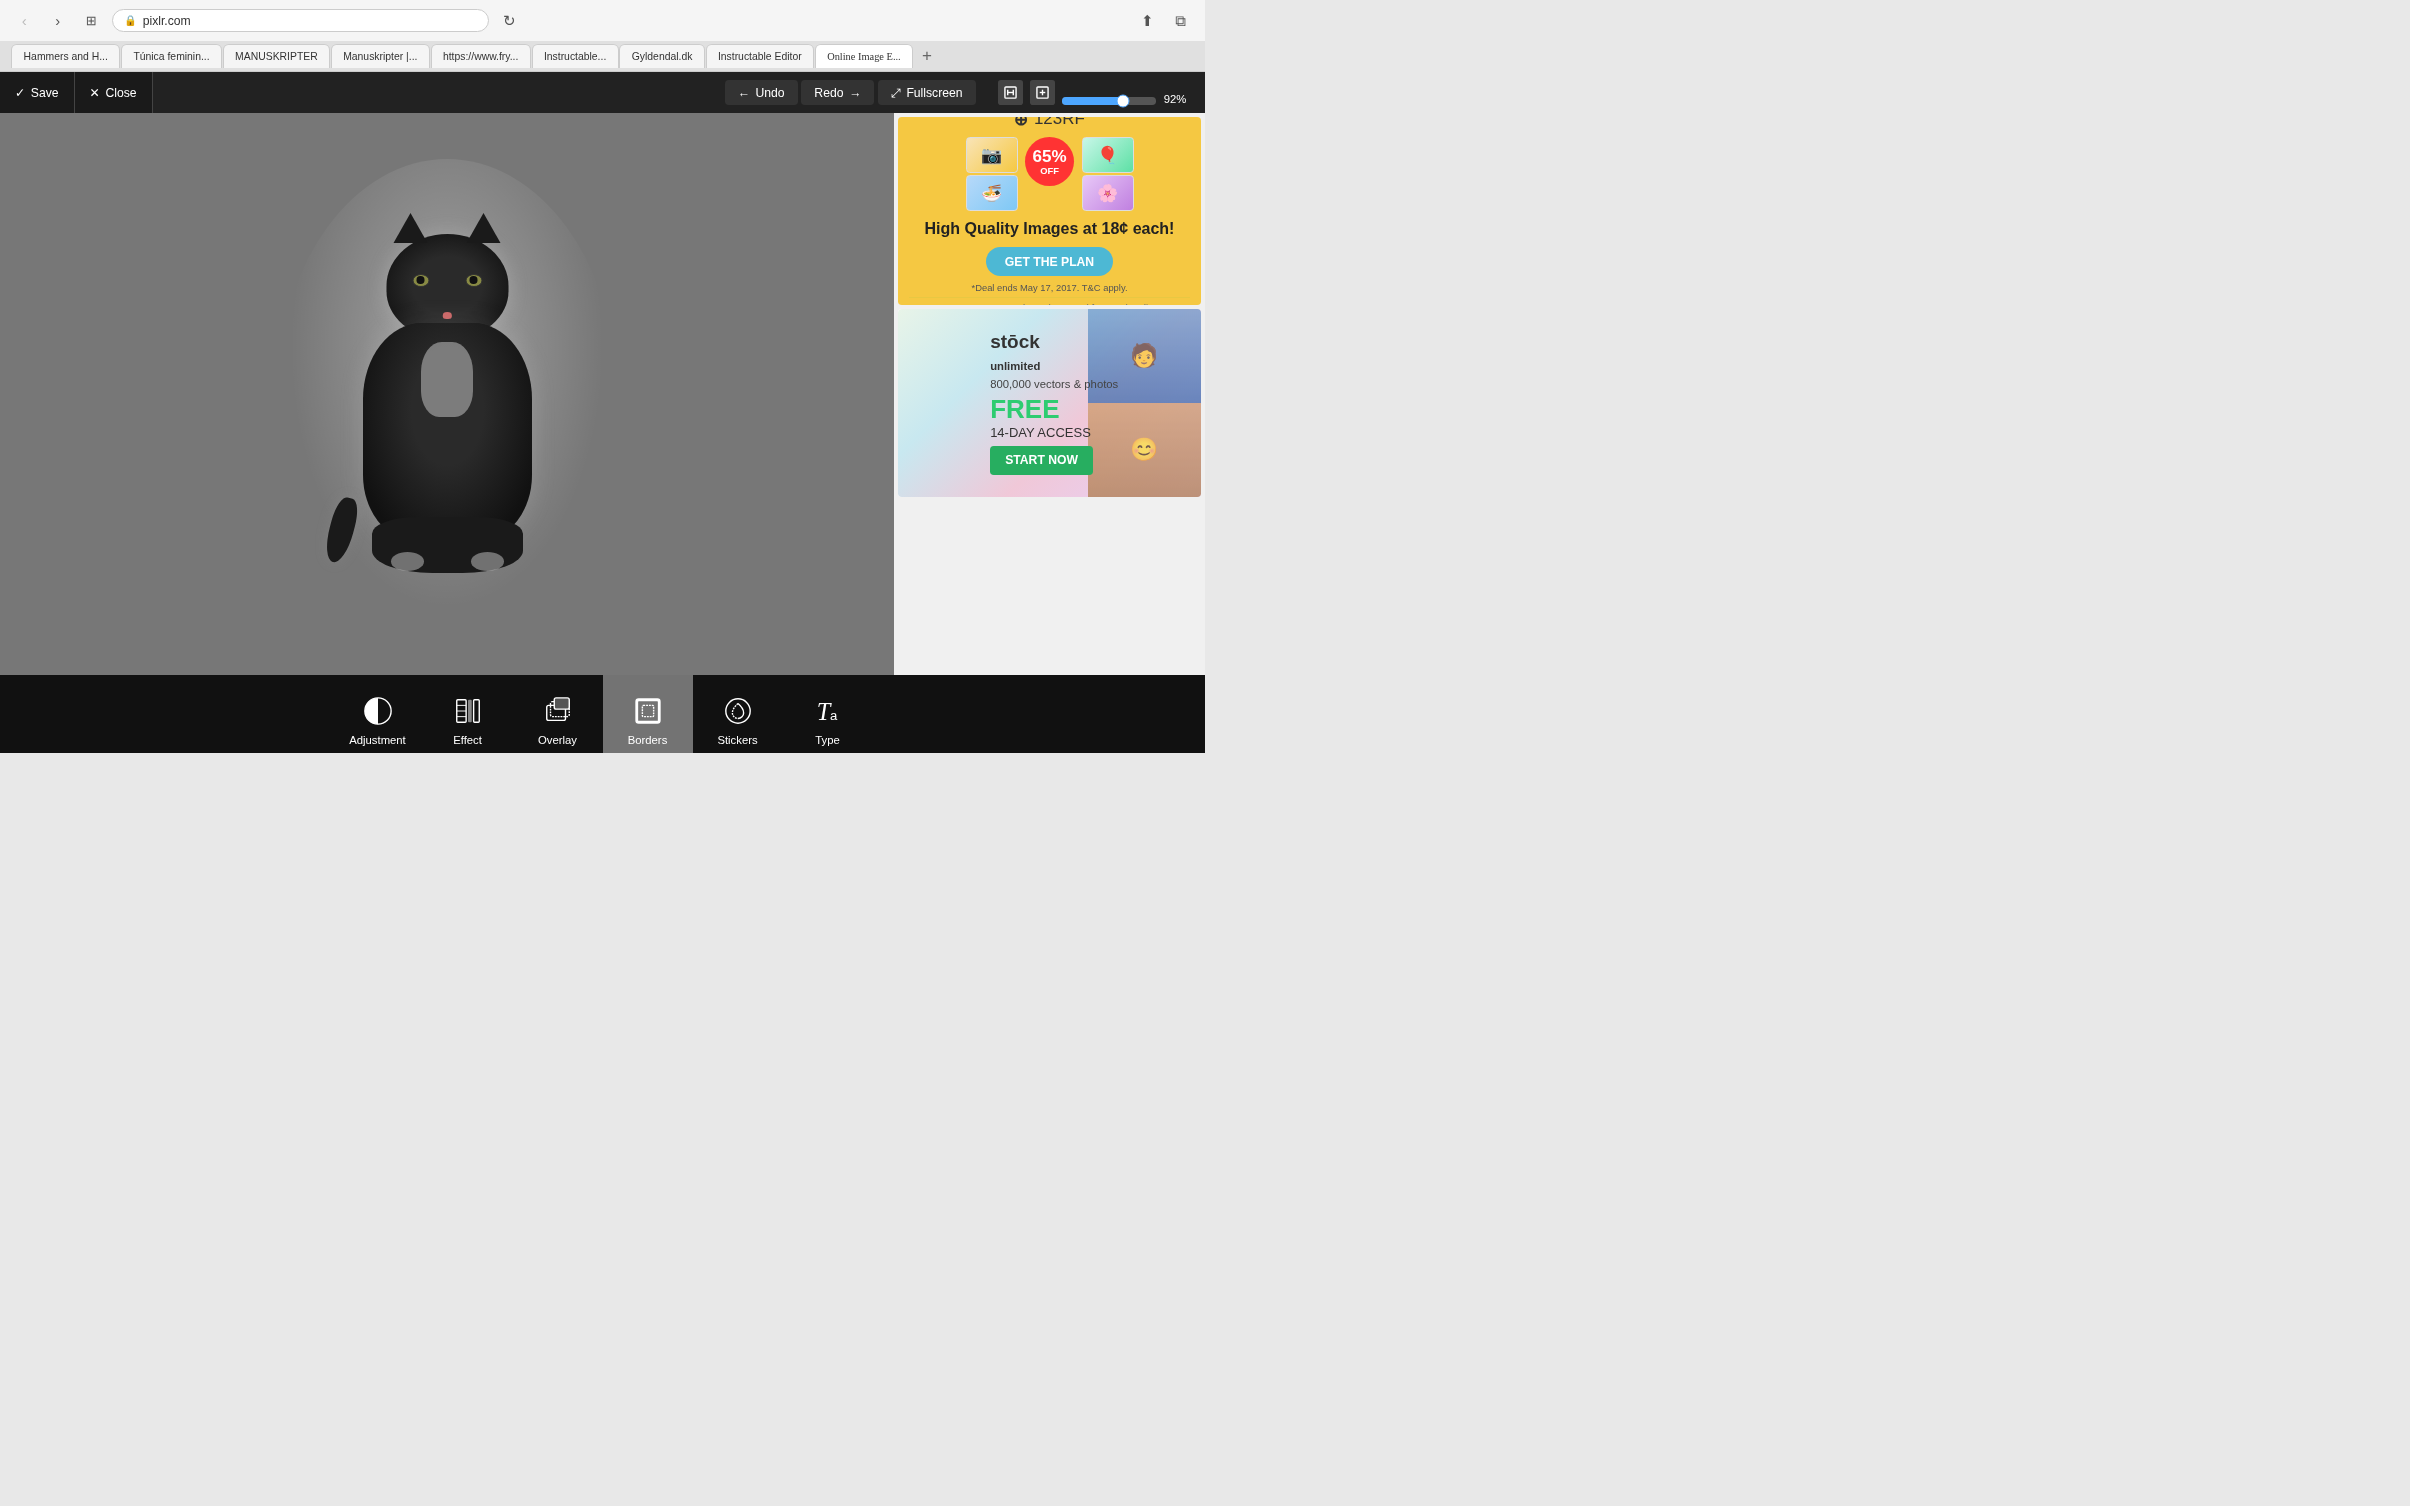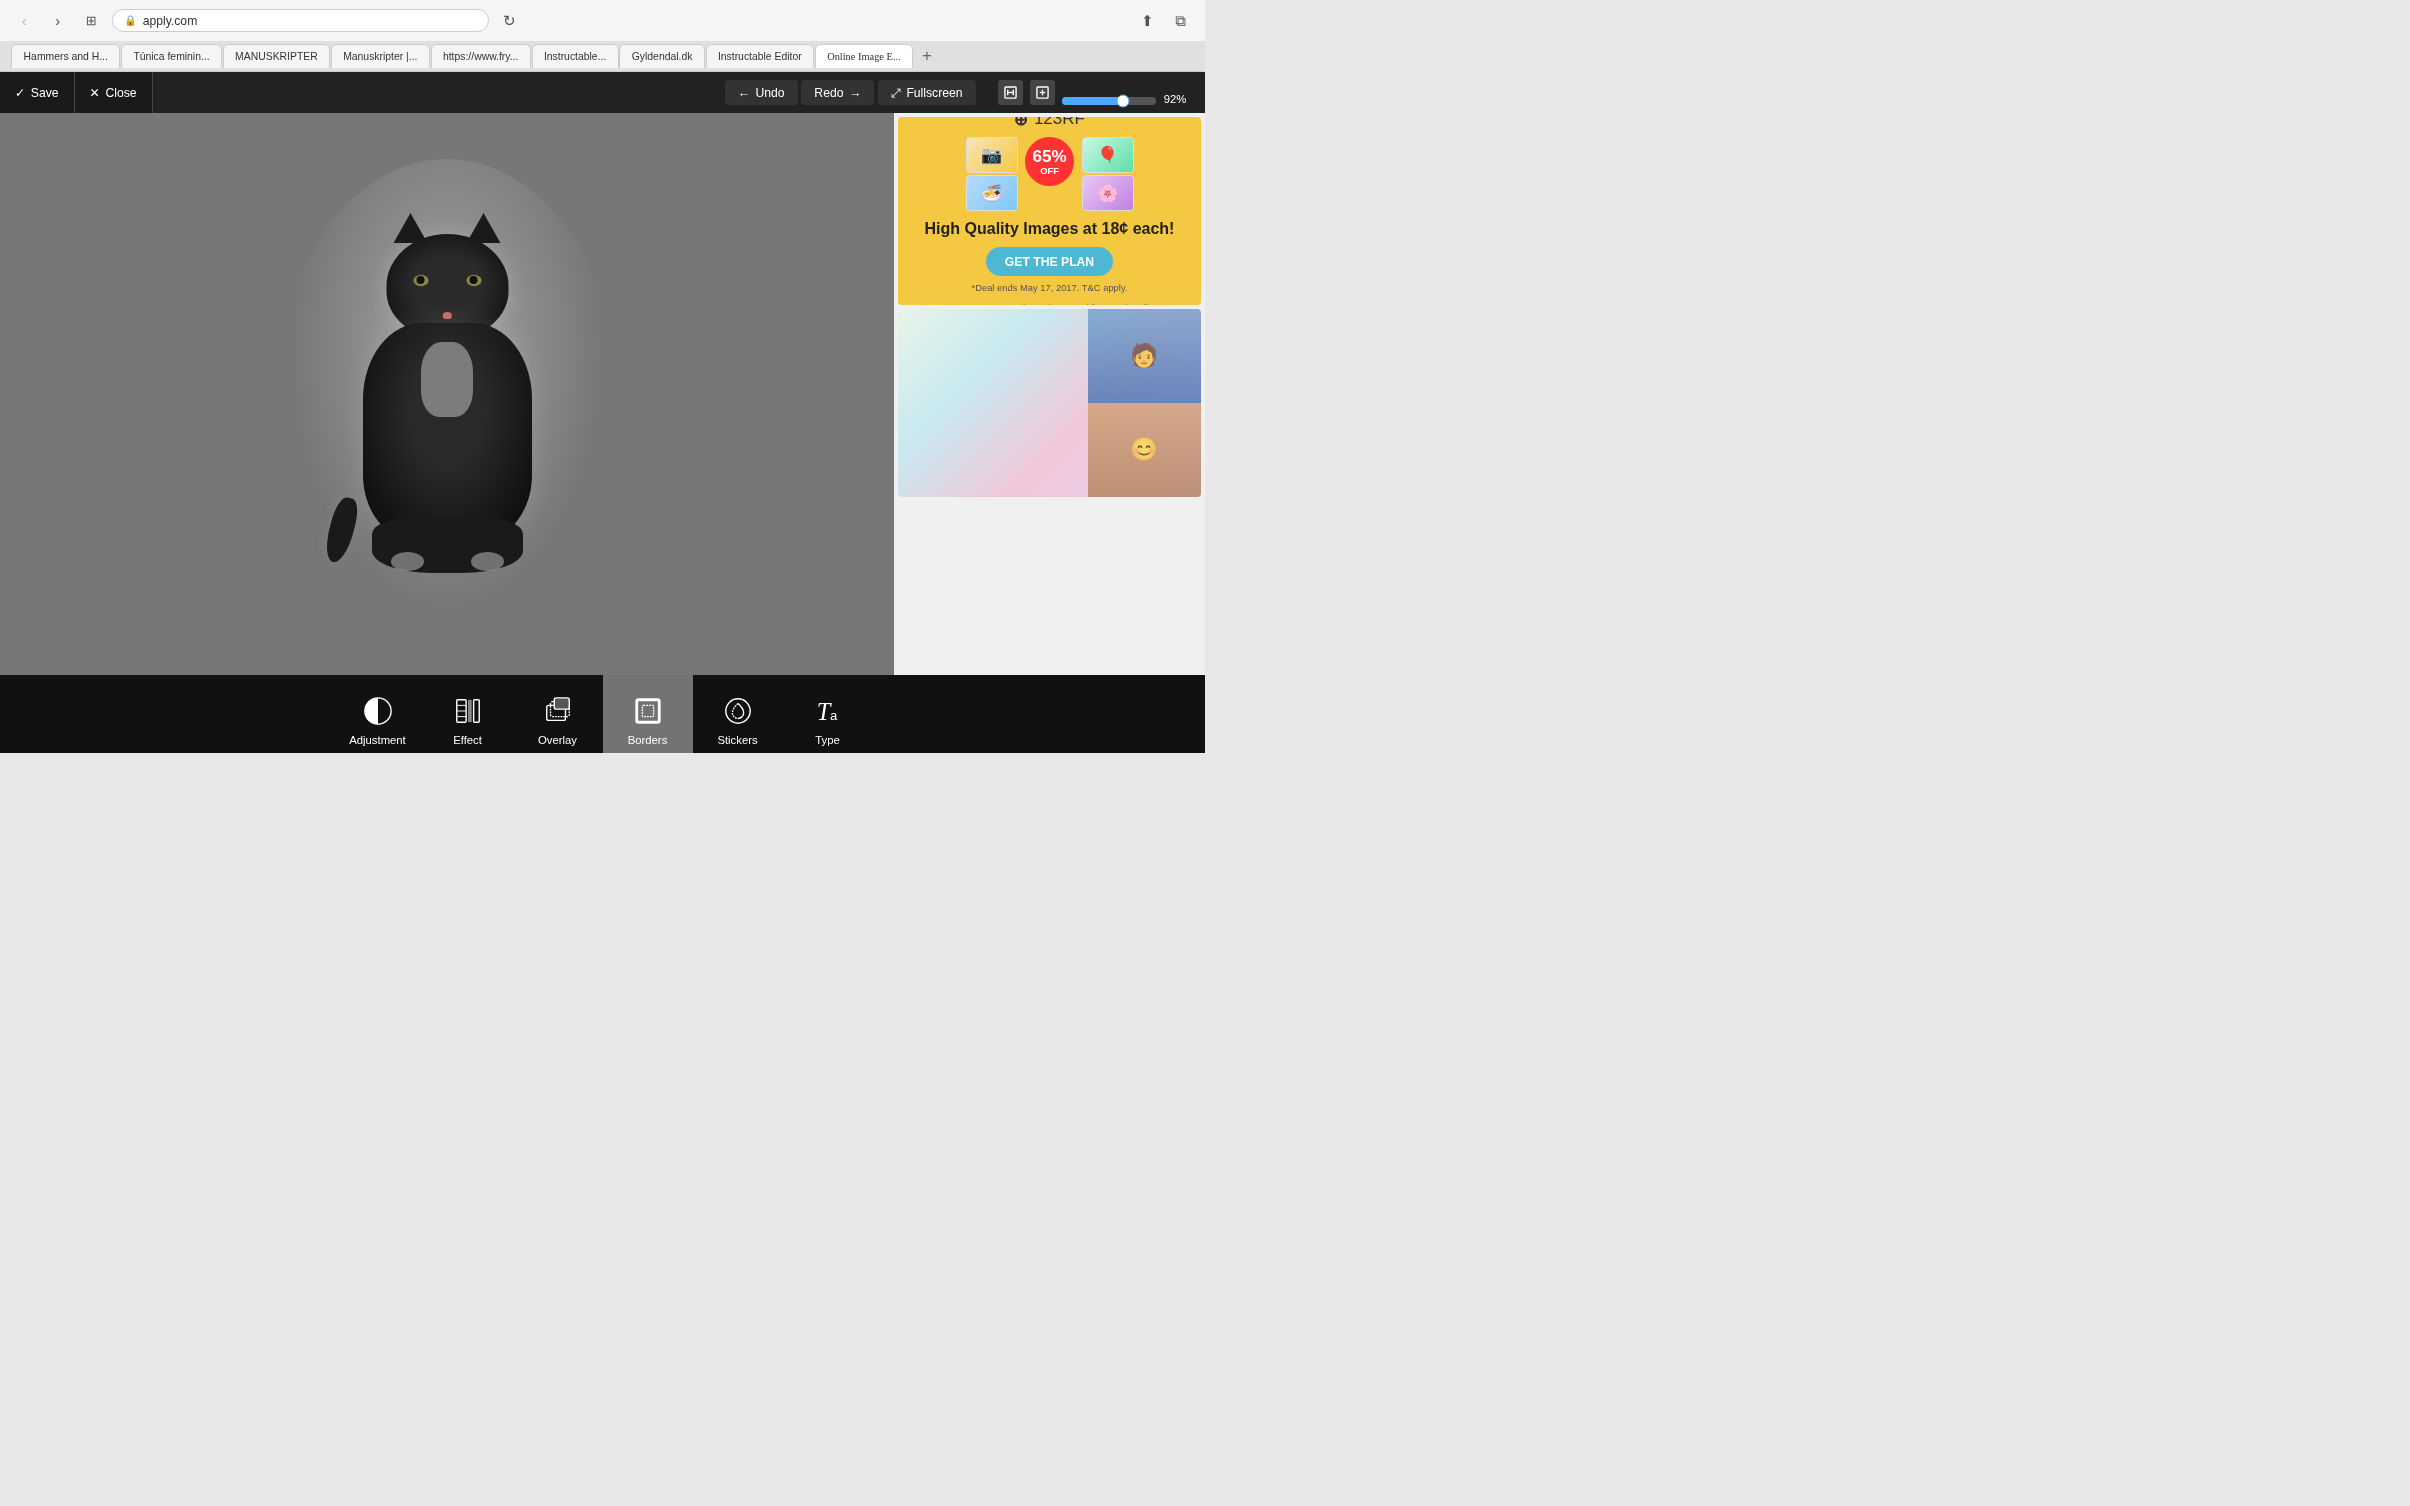--- a/index.html
+++ b/index.html
@@ -77,21 +77,21 @@
 </head>
 <body>
 
 <div class="browser-chrome">
   <div class="browser-nav">
     <button class="nav-btn disabled">‹</button>
     <button class="nav-btn">›</button>
     <button class="sidebar-btn">⊞</button>
     <div class="address-bar-wrap">
       <span class="lock-icon">🔒</span>
-      <span class="address-text">apply.com</span>
+      <span class="address-text">pixlr.com</span>
     </div>
     <button class="reload-btn">↻</button>
     <div style="flex:1"></div>
     <button class="nav-btn">⬆</button>
     <button class="nav-btn">⧉</button>
   </div>
 
   <div class="browser-tabs">
     <div class="tab">
       <span>Hammers and H...</span>
@@ -250,20 +250,27 @@
     </div>
 
     <div class="ad-block">
       <div class="ad-stock">
         <div class="ad-stock-bg"></div>
 
         <div style="position:absolute; right:0; top:0; bottom:0; width:113px; display:flex; flex-direction:column; overflow:hidden; opacity:0.7;">
           <div style="flex:1; background:linear-gradient(180deg,#6699cc,#3366aa); display:flex;align-items:center;justify-content:center;font-size:22.6px;">🧑</div>
           <div style="flex:1; background:linear-gradient(180deg,#cc9966,#aa7744); display:flex;align-items:center;justify-content:center;font-size:22.6px;">😊</div>
         </div>
+        <div style="position:relative; z-index:2; display:flex; flex-direction:column; align-items:flex-start; padding-left:9.4px;">
+          <span class="ad-stock-logo">stōck<br><small style="font-size:11.3px;">unlimited</small></span>
+          <span style="font-size:11.3px; color:#444; margin:3.8px 0;">800,000 vectors &amp; photos</span>
+          <span class="ad-stock-free">FREE</span>
+          <span class="ad-stock-access">14-DAY ACCESS</span>
+          <button class="ad-stock-cta">START NOW</button>
+        </div>
       </div>
     </div>
   </div>
 </div>
 
 <div class="bottom-toolbar">
   <button class="tool-btn">
     <div class="tool-icon">
       <svg width="30" height="30" viewBox="0 0 32 32" fill="none">
         <circle cx="16" cy="16" r="14" stroke="white" stroke-width="1.5" fill="none"></circle>

